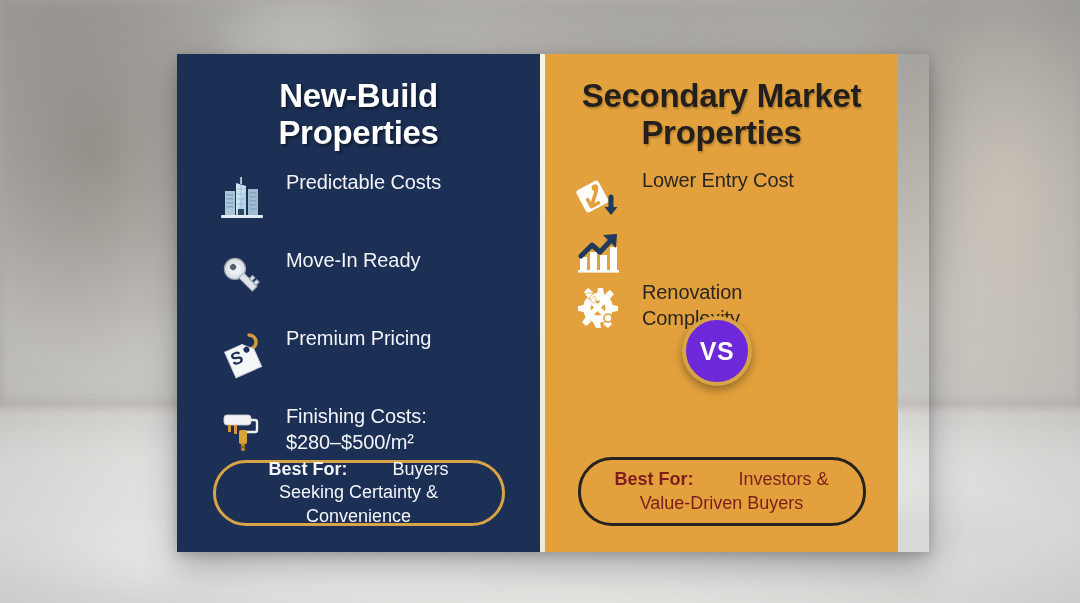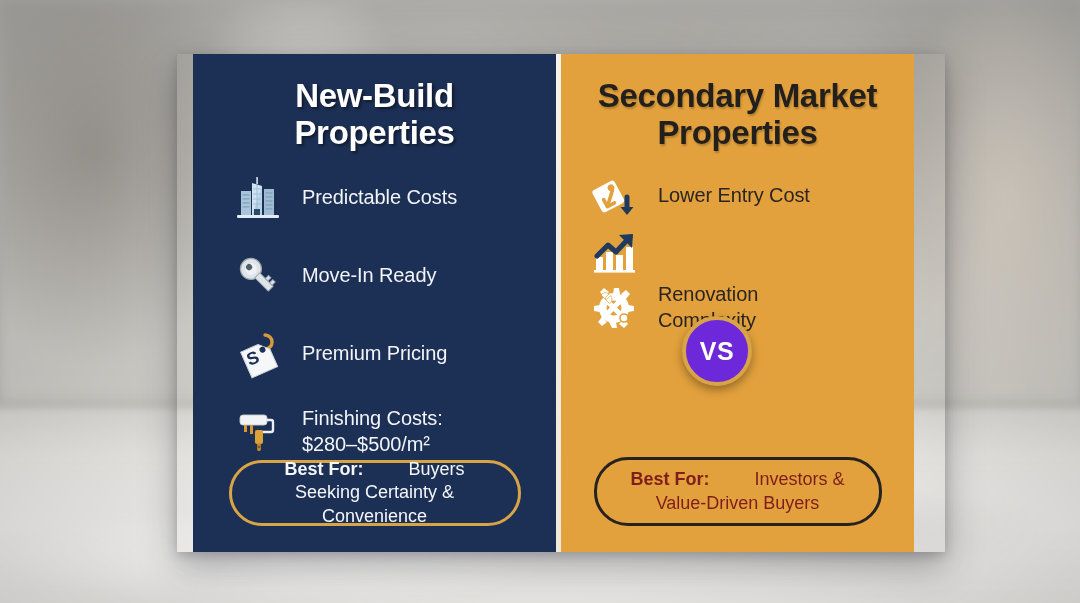--- a/index.html
+++ b/index.html
@@ -61,21 +61,20 @@
 
   
   .card {
     position: absolute;
     left: 177px;
     top: 54px;
     width: 752px;
     height: 498px;
     display: flex;
     box-shadow: 0 16px 34px rgba(40,42,46,0.34), 0 3px 10px rgba(40,42,46,0.22);
-    padding-left: 16px;
   }
   .panel {
     position: relative;
     box-sizing: border-box;
     height: 100%;
     display: flex;
     flex-direction: column;
     align-items: center;
   }
   .panel-left {
@@ -121,21 +120,20 @@
     flex-direction: column;
     padding: 0;
     margin: 0;
     list-style: none;
   }
   .list-left { padding-left: 34px; padding-top: 12px; gap: 22px; }
   .list-right { padding-left: 18px; padding-top: 10px; }
 
   .feature-row {
     display: flex;
-    align-items: center;
     gap: 16px;
   }
   .feature-icon {
     width: 56px;
     height: 56px;
     flex: 0 0 56px;
     display: flex;
     align-items: center;
     justify-content: center;
   }

